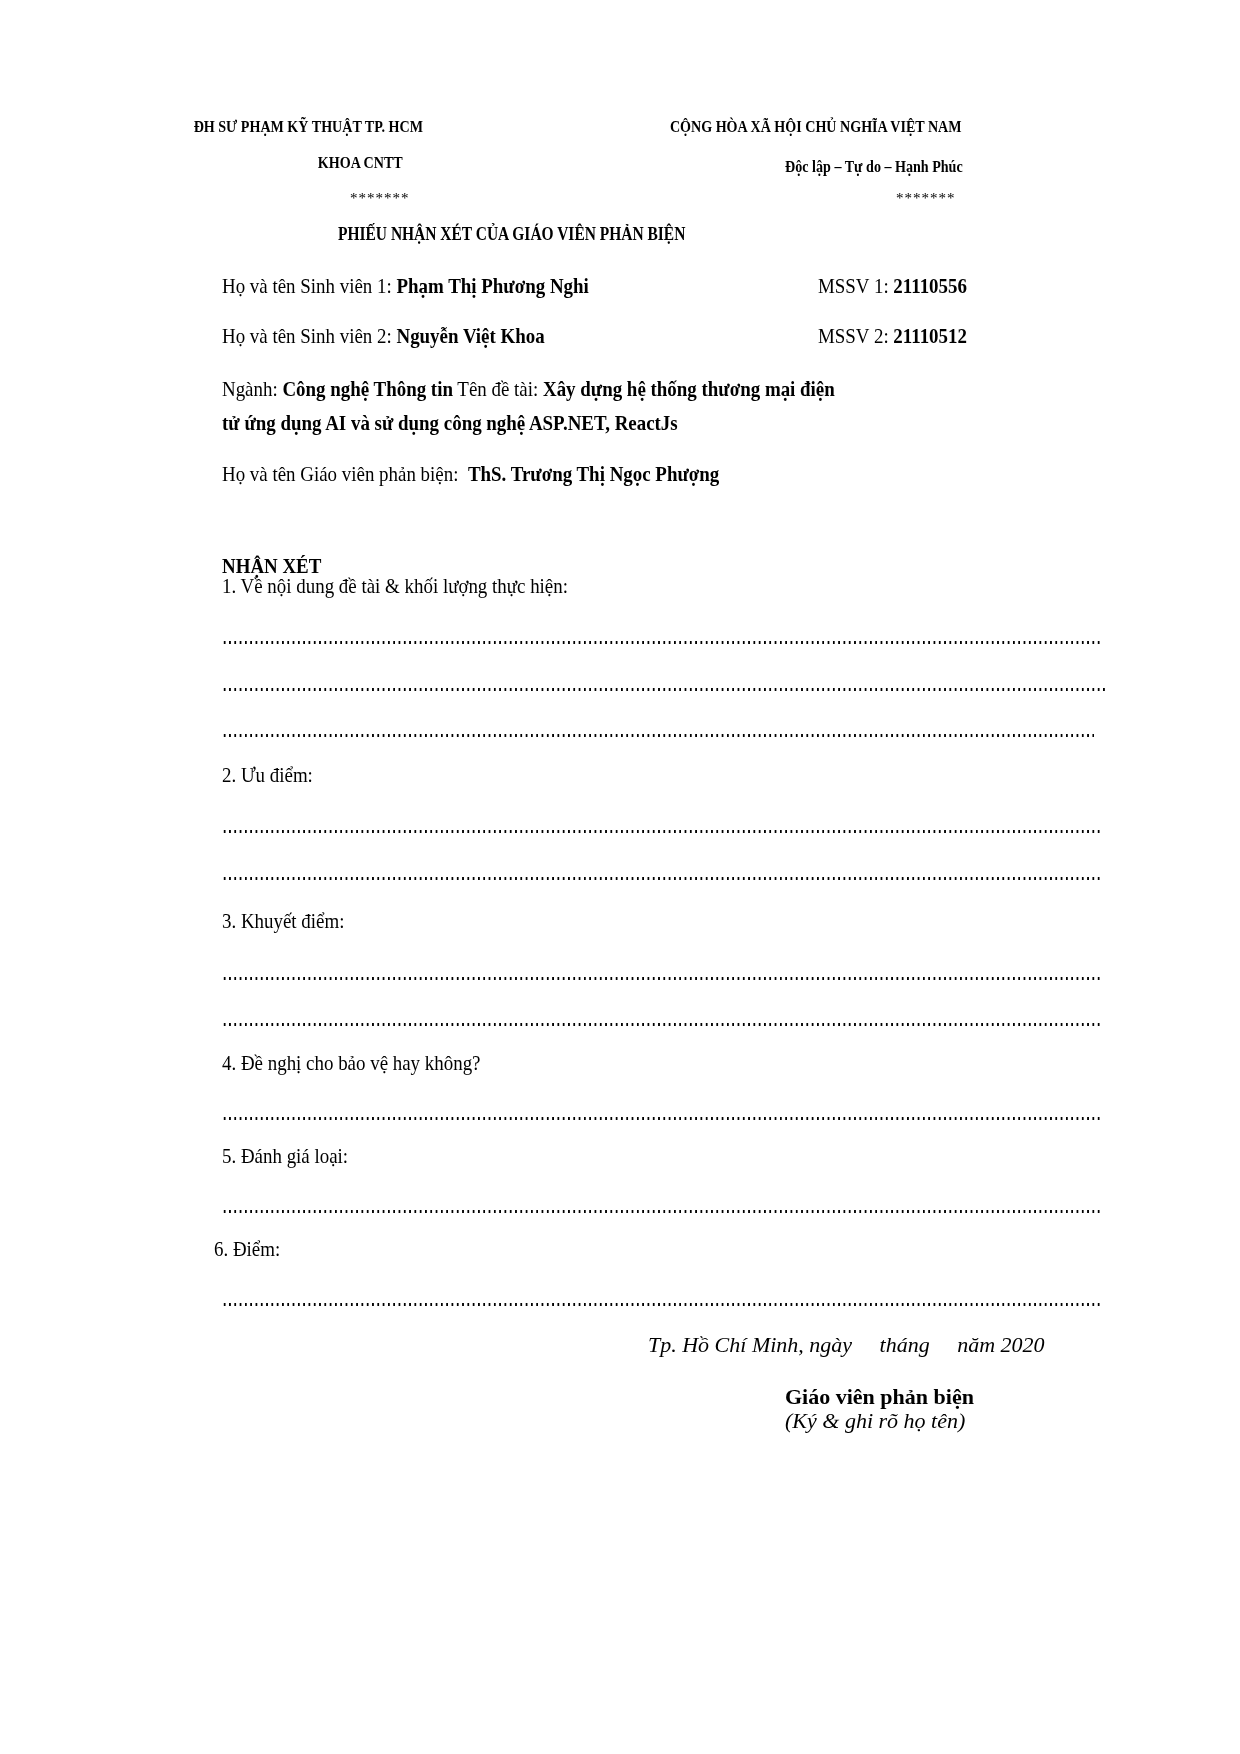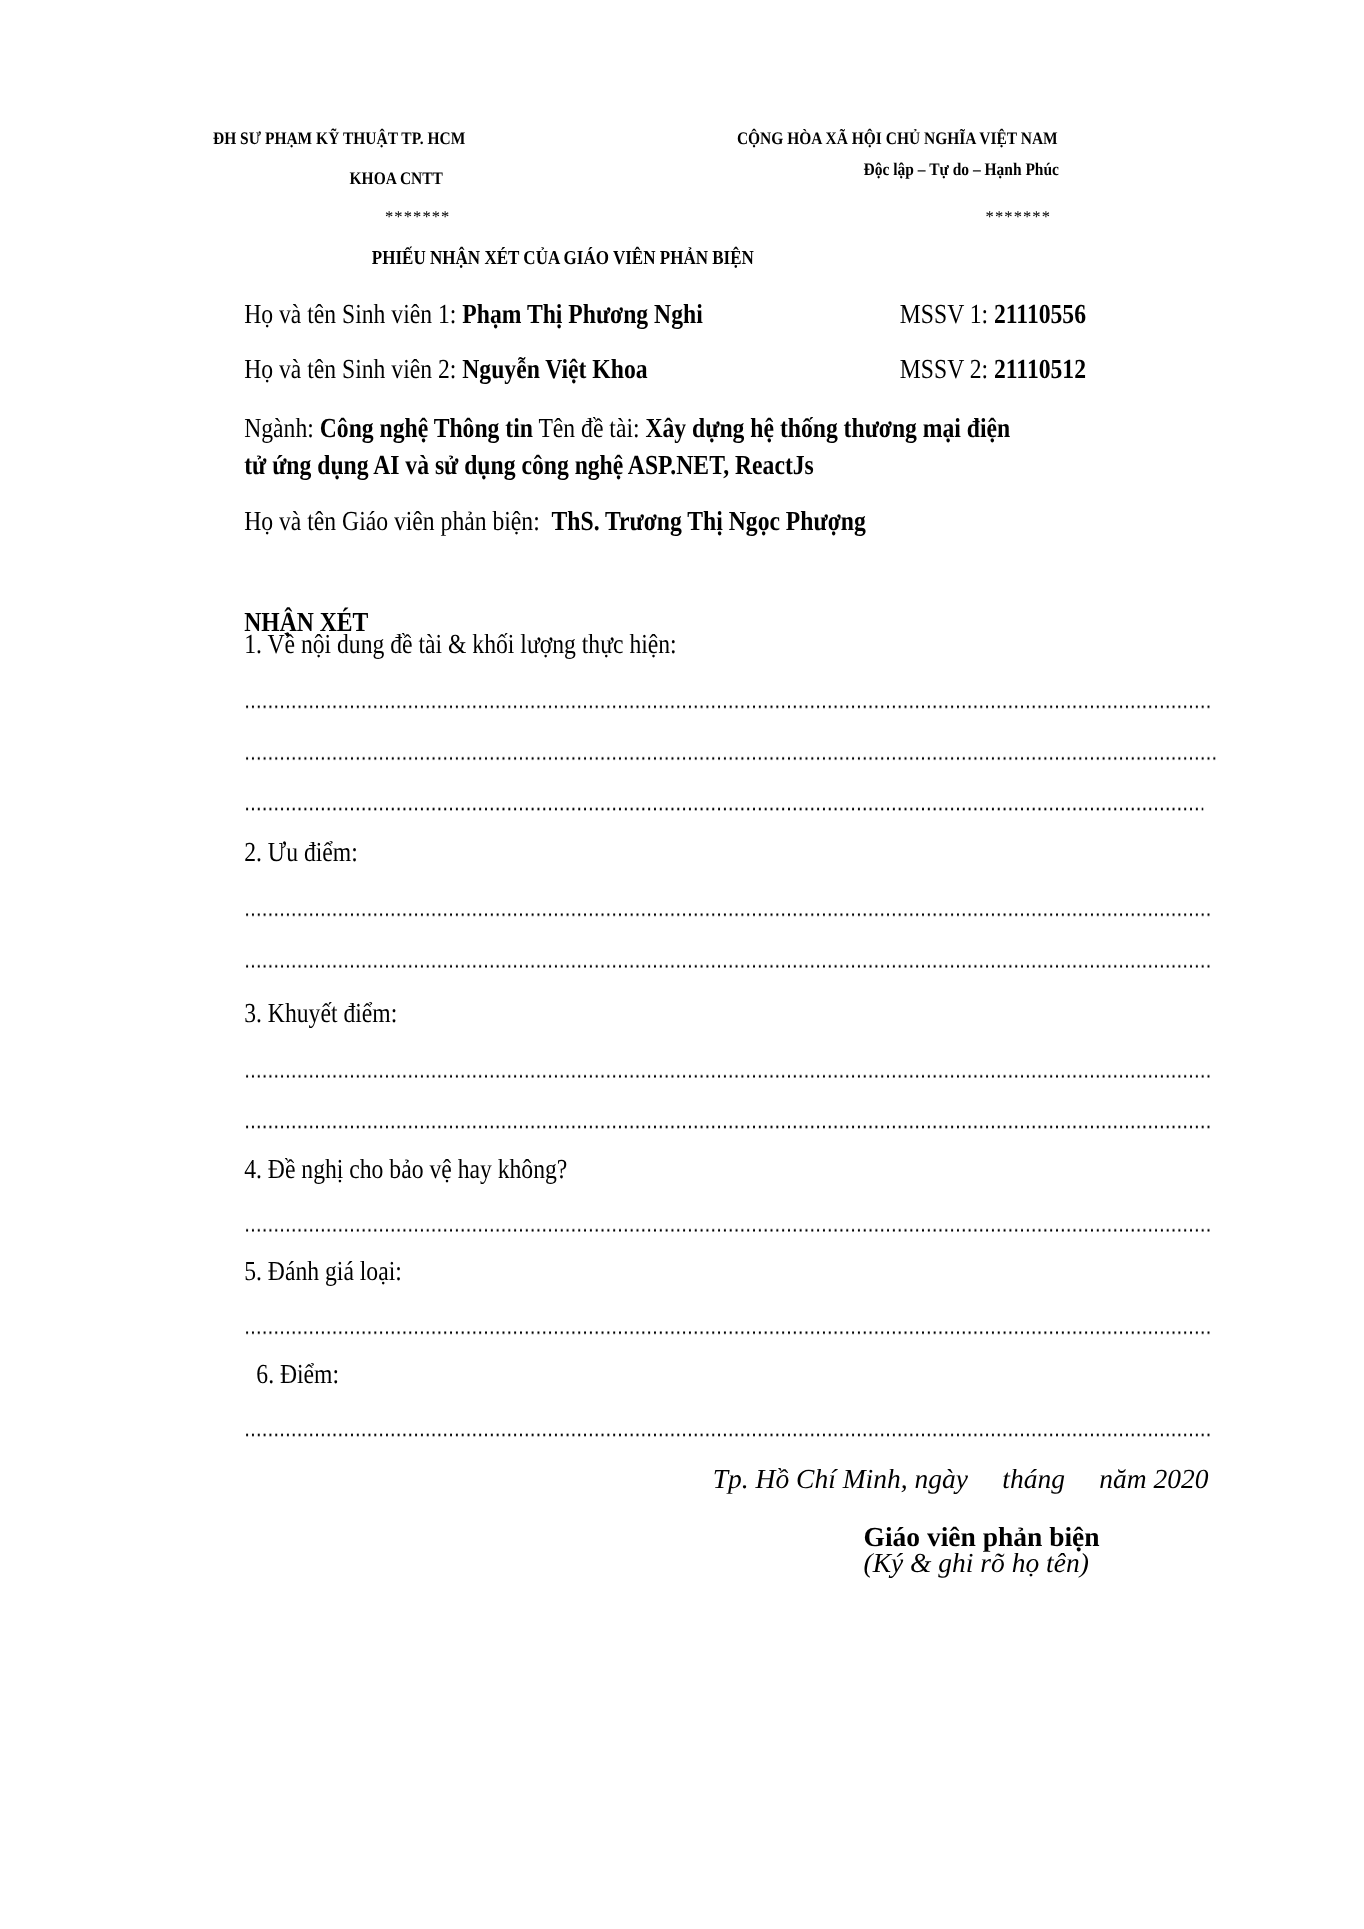--- a/index.html
+++ b/index.html
@@ -4,42 +4,42 @@
 <style>
   html, body { margin:0; padding:0; background:#ffffff; }
   body { width:1240px; height:1754px; position:relative; overflow:hidden; color:#000;
          font-family:"Liberation Serif", serif; }
   .abs { position:absolute; white-space:nowrap; }
   .cond { display:inline-block; transform-origin:left center; transform:scaleX(0.86); }
   .center-cond { display:inline-block; transform-origin:center center; transform:scaleX(0.88); }
   .hdr { font-weight:bold; font-size:16px; }
   .stars { font-size:15px; letter-spacing:1px; }
   .title { font-weight:bold; font-size:18px; }
-  .line { font-size:25px; }
+  .line { font-size:22px; }
   b { font-weight:bold; }
   .dots { position:absolute; left:222px; height:3px;
           background-image: radial-gradient(circle, #000 1.1px, transparent 1.3px);
           background-size:5.3px 3px; background-repeat:repeat-x; }
   .ital { font-style:italic; }
 </style>
 </head>
 <body>
 
 <div class="abs hdr" style="left:178px; top:118px;">
   <span class="center-cond">ĐH SƯ PHẠM KỸ THUẬT TP. HCM</span>
 </div>
 <div class="abs hdr" style="left:312px; top:154px;">
   <span class="center-cond">KHOA CNTT</span>
 </div>
 <div class="abs stars" style="left:350px; top:190px;">*******</div>
 
 <div class="abs hdr" style="left:650px; top:118px;">
   <span class="center-cond">CỘNG HÒA XÃ HỘI CHỦ NGHĨA VIỆT NAM</span>
 </div>
-<div class="abs hdr" style="left:773px; top:146px;">
+<div class="abs hdr" style="left:773px; top:158px;">
   <span class="center-cond">Độc lập – Tự do – Hạnh Phúc</span>
 </div>
 <div class="abs stars" style="left:896px; top:190px;">*******</div>
 
 <div class="abs title" style="left:338px; top:224px;">
   <span class="cond">PHIẾU NHẬN XÉT CỦA GIÁO VIÊN PHẢN BIỆN</span>
 </div>
 
 <div class="abs line" style="left:222px; top:273px;">
   <span class="cond">
@@ -104,20 +104,20 @@
 <div class="abs line" style="left:222px; top:1050px;">
   <span class="cond">4. Đề nghị cho bảo vệ hay không?</span>
 </div>
 <div class="dots" style="top:1117px; width:878px;"></div>
 
 <div class="abs line" style="left:222px; top:1143px;">
   <span class="cond">5. Đánh giá loại:</span>
 </div>
 <div class="dots" style="top:1210px; width:878px;"></div>
 
-<div class="abs line" style="left:233px; top:1236px;font-family:Liberation Serif, serif;">
+<div class="abs line" style="left:214px; top:1236px;font-family:Liberation Serif, serif;">
   <span class="cond">6. Điểm:</span>
 </div>
 <div class="dots" style="top:1303px; width:878px;"></div>
 
 <div class="abs line ital" style="left:648px; top:1332px; white-space:pre;">Tp. Hồ Chí Minh, ngày     tháng     năm 2020</div>
 <div class="abs line" style="left:785px; top:1384px;font-weight:bold;">Giáo viên phản biện</div>
 <div class="abs line ital" style="left:785px; top:1408px;">(Ký &amp; ghi rõ họ tên)</div>
 
 </body></html>

